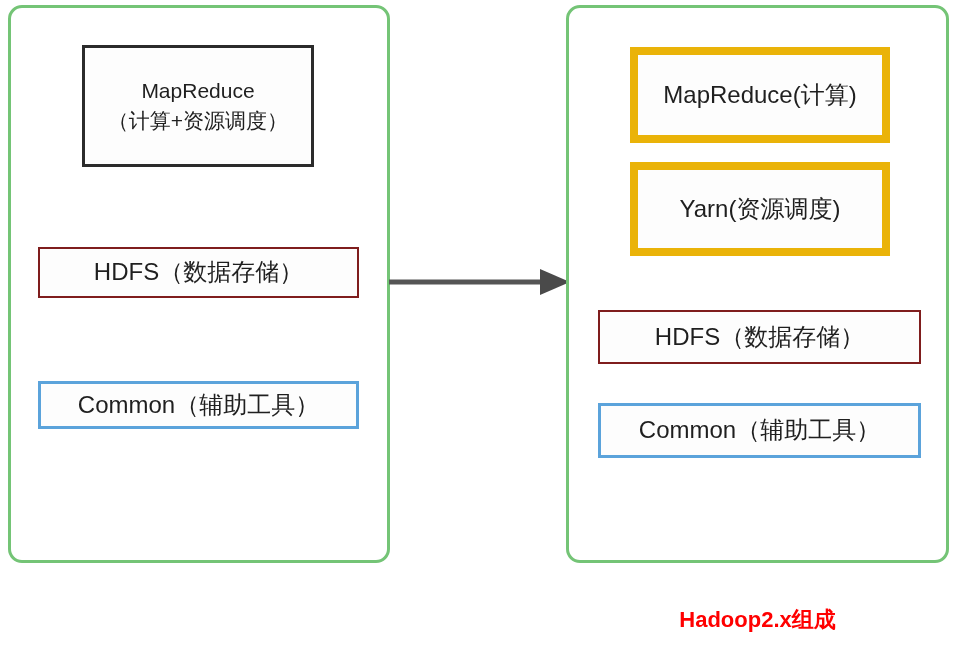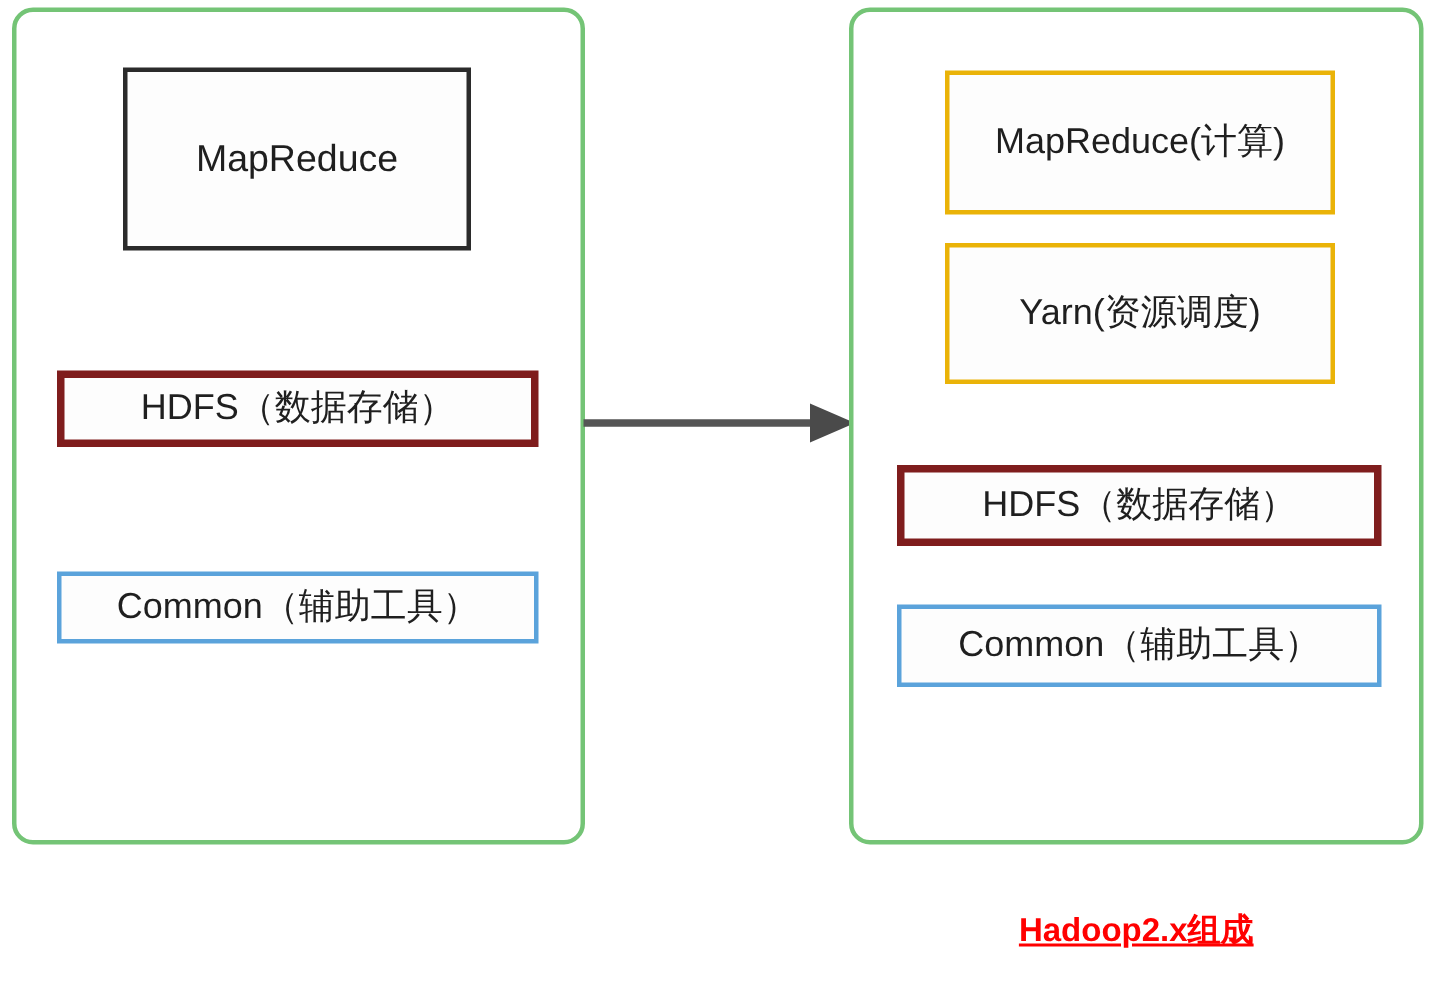--- a/index.html
+++ b/index.html
@@ -41,26 +41,26 @@
     background: #fdfdfd;
     display: flex;
     flex-direction: column;
     align-items: center;
     justify-content: center;
     text-align: center;
     color: #1f1f1f;
     line-height: 1.45;
   }
   .box.black  { border: 3px solid #2b2b2b; }
-  .box.orange { border: 5px solid #7f1d1d; }
+  .box.orange { border: 2px solid #7f1d1d; }
   .box.blue   { border: 3px solid #5ba3db; justify-content: center; }
-  .box.pink   { border: 3px solid #eab308; }
+  .box.pink   { border: 8px solid #eab308; }
 
   
-  #box-l-mapreduce { left: 82px; top: 45px;  width: 232px; height: 122px; font-size: 25px; }
+  #box-l-mapreduce { left: 82px; top: 45px;  width: 232px; height: 122px; font-size: 21px; }
   #box-l-hdfs      { left: 38px; top: 247px; width: 321px; height: 51px;  font-size: 24px; }
   #box-l-common    { left: 38px; top: 381px; width: 321px; height: 48px;  font-size: 24px; }
 
   
   #box-r-mapreduce { left: 630px; top: 47px;  width: 260px; height: 96px; font-size: 24px; }
   #box-r-yarn      { left: 630px; top: 162px; width: 260px; height: 94px; font-size: 24px; }
   #box-r-hdfs      { left: 598px; top: 310px; width: 323px; height: 54px; font-size: 24px; }
   #box-r-common    { left: 598px; top: 403px; width: 323px; height: 55px; font-size: 24px; }
 
   .box-line { display: block; white-space: nowrap; }
@@ -77,31 +77,32 @@
   
   .caption {
     position: absolute;
     font-size: 22px;
     font-weight: bold;
     color: #ff0000;
     text-align: center;
     white-space: nowrap;
   }
   #caption-left  { left: 8px;   top: 605px; width: 382px; }
-  #caption-right { left: 566px; top: 605px; width: 383px; text-decoration: underline; }
+  #caption-right { left: 566px; top: 605px; width: 383px; }
 </style>
 </head>
 <body>
 
 <div id="canvas">
 
   <div class="panel" id="panel-left"></div>
 
   <div class="box black" id="box-l-mapreduce">
     <span class="box-line">MapReduce</span>
+    <span class="box-line">（计算+资源调度）</span>
   </div>
 
   <div class="box orange" id="box-l-hdfs">
     <span class="box-line">HDFS（数据存储）</span>
   </div>
 
   <div class="box blue" id="box-l-common">
     <span class="box-line">Common（辅助工具）</span>
   </div>
 

